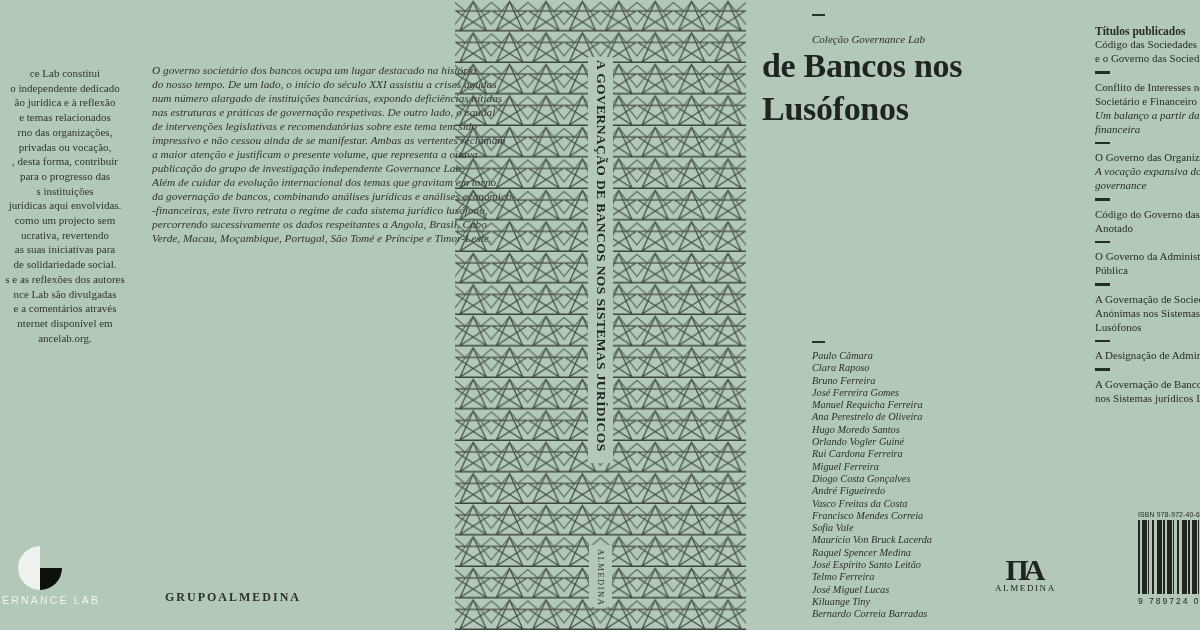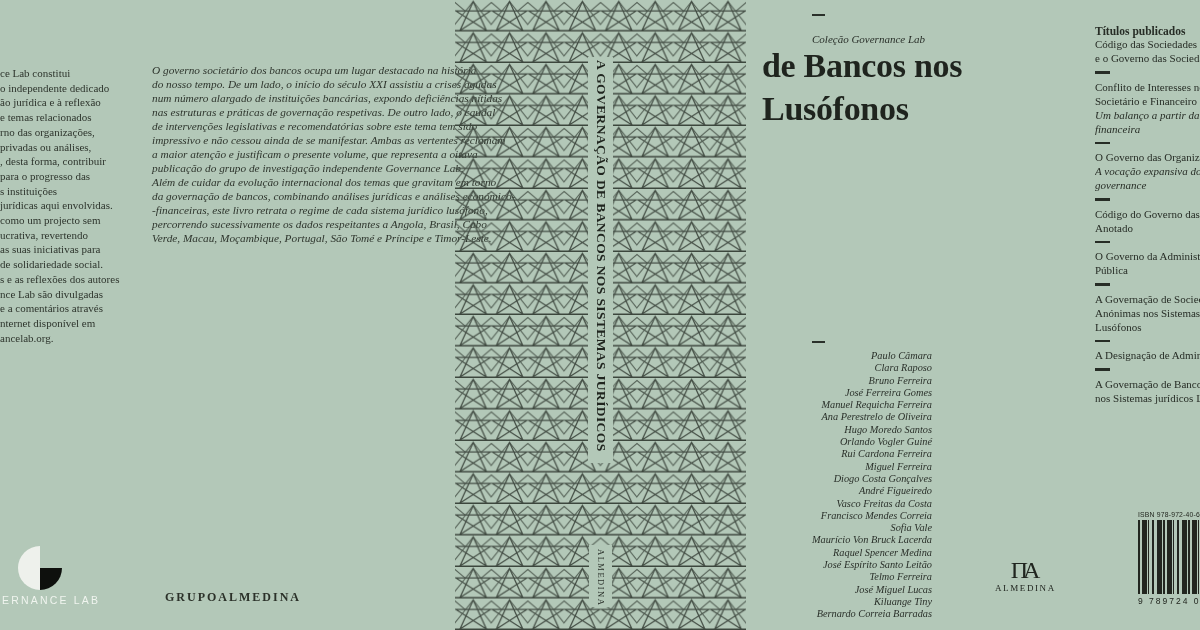--- a/index.html
+++ b/index.html
@@ -5,21 +5,21 @@
   html,body{margin:0;padding:0;}
   body{
     width:1200px;height:630px;position:relative;overflow:hidden;
     background:var(--bg,#b3c8b8);
     font-family:"Liberation Serif", serif;
     color:var(--ink,#262b24);
   }
   .abs{position:absolute;}
 
   
-  #left-flap{left:0;top:66px;width:130px;font-size:11px;line-height:14.7px;color:#2e352d;}
+  #left-flap{left:0;top:66px;width:130px;font-size:11px;line-height:14.7px;color:#2e352d;text-align:center;}
   #left-flap .line{white-space:nowrap;}
 
   
   #back-paragraph{left:152px;top:63px;width:310px;font-size:11.3px;line-height:14px;
     font-style:italic;color:#2e352d;}
   #back-paragraph .line{white-space:nowrap;}
 
   
   #spine{left:455px;top:0;width:291px;height:630px;}
   #spine svg{display:block;}
@@ -33,24 +33,24 @@
     writing-mode:vertical-rl;text-orientation:mixed;
     font-size:8.5px;letter-spacing:1.5px;line-height:22px;color:#2a302a;}
 
   
   .dash{width:13px;height:2px;background:#2a302a;}
   #front-dash{left:812px;top:14px;}
   #front-collection{left:812px;top:24px;font-style:italic;font-size:11px;color:#2a302a;margin-top:9px;}
   #front-title{left:762px;top:44px;font-size:34px;line-height:43px;font-weight:700;
     letter-spacing:-0.3px;color:#1f241e;}
   #authors-dash{left:812px;top:341px;}
-  #authors{left:812px;top:350px;font-style:italic;font-size:10.3px;line-height:12.3px;color:#2a302a;text-align:right;}
+  #authors{left:812px;top:350px;font-style:italic;font-size:10.3px;line-height:12.3px;color:#2a302a;}
   #authors .line{white-space:nowrap;}
   #front-publisher{left:995px;top:558px;width:56px;text-align:center;color:#20251f;}
-  #front-publisher .glyph{font-size:24px;font-weight:400;letter-spacing:-5px;line-height:24px;}
+  #front-publisher .glyph{font-size:30px;font-weight:700;letter-spacing:-5px;line-height:24px;}
   #front-publisher .name{font-size:9px;letter-spacing:1.6px;margin-top:1px;}
 
   
   #right-flap{left:1095px;top:25px;width:105px;overflow:hidden;color:#272d26;}
   #right-flap .heading{font-weight:700;font-size:11.5px;white-space:nowrap;}
   #right-flap .entry .tl{font-size:11px;line-height:14px;white-space:nowrap;}
   #right-flap .entry .tl.it{font-style:italic;}
   #right-flap .sep{width:15px;height:2.5px;background:#272d26;margin:6px 0 6px 0;}
 
   
@@ -75,21 +75,21 @@
 </style>
 </head>
 <body style="--bg: #b3c8b8; --ink: #262b24;">
 
 <div id="left-flap" class="abs">
     <div class="line">ce Lab constitui</div>
     <div class="line">o independente dedicado</div>
     <div class="line">ão jurídica e à reflexão</div>
     <div class="line">e temas relacionados</div>
     <div class="line">rno das organizações,</div>
-    <div class="line">privadas ou análises,</div>
+    <div class="line">privadas ou vocação,</div>
     <div class="line">, desta forma, contribuir</div>
     <div class="line">para o progresso das</div>
     <div class="line">s instituições</div>
     <div class="line">jurídicas aqui envolvidas.</div>
     <div class="line">como um projecto sem</div>
     <div class="line">ucrativa, revertendo</div>
     <div class="line">as suas iniciativas para</div>
     <div class="line">de solidariedade social.</div>
     <div class="line">s e as reflexões dos autores</div>
     <div class="line">nce Lab são divulgadas</div>

